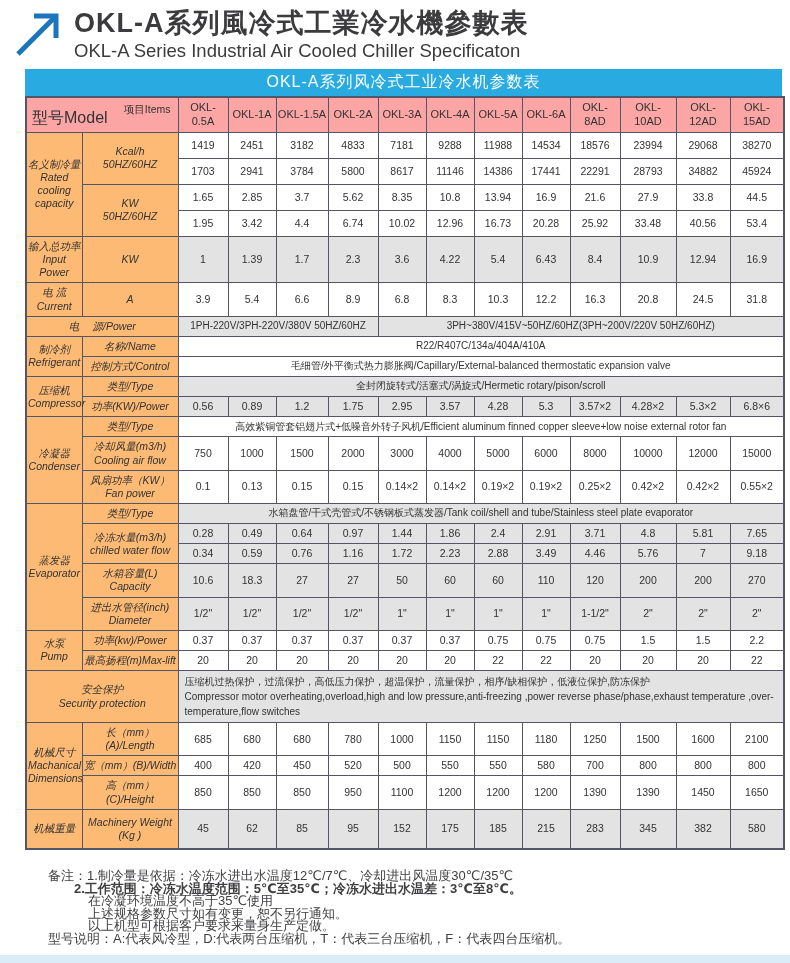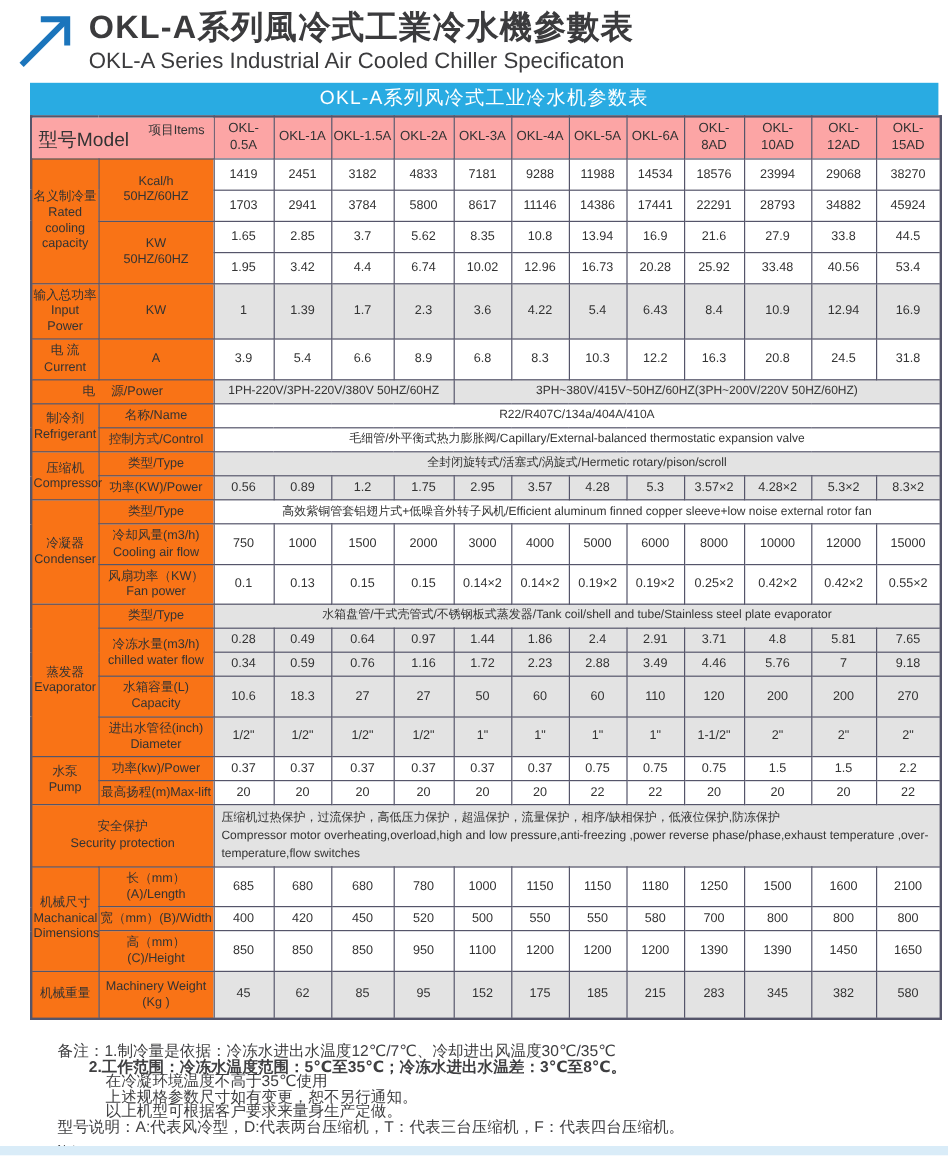--- a/index.html
+++ b/index.html
@@ -16,21 +16,21 @@
   
   .banner { width:757px; margin:7px 0 0 25px; height:27px; background:#29abe2; color:#fff;
             display:flex; align-items:center; justify-content:center; font-size:16px; letter-spacing:1px; }
 
   
   table.spec { border-collapse:collapse; table-layout:fixed; width:757px; margin-left:25px;
                border:2px solid #55556a; }
   table.spec td { border:1px solid #55556a; font-size:10.5px; text-align:center; vertical-align:middle;
                   padding:3px 1px; line-height:1.25; color:#333; background:#fff; }
   table.spec td.shade { background:#e3e3e3; }
-  table.spec td.lbl { white-space:pre-line; background:#f97316; }
+  table.spec td.lbl { white-space:pre-line; background:#fdba74;font-style:italic; }
   table.spec td.val { }
   table.spec td.spanc { font-size:10px;margin-top:20px; }
   table.spec td.left { text-align:left; padding-left:6px; white-space:pre-line; line-height:1.5; }
   table.spec tr.hdr td { font-size:11px; height:31px; background:#fca5a5; }
   table.spec tr.tall td { padding-top:6px; padding-bottom:6px; }
 
   td.corner-cell { position:relative; padding:0;
     background:linear-gradient(to bottom right, transparent 49.3%, #55556a 49.3%, #55556a 50.7%, transparent 50.7%), #e3e3e3; }
   .c-model { position:absolute; left:5px; bottom:4px; font-size:16px; }
   .c-items { position:absolute; right:7px; top:5px; font-size:10.5px; }
@@ -221,21 +221,21 @@
         <td class="val shade">0.89</td>
         <td class="val shade">1.2</td>
         <td class="val shade">1.75</td>
         <td class="val shade">2.95</td>
         <td class="val shade">3.57</td>
         <td class="val shade">4.28</td>
         <td class="val shade">5.3</td>
         <td class="val shade">3.57×2</td>
         <td class="val shade">4.28×2</td>
         <td class="val shade">5.3×2</td>
-        <td class="val shade">8.3×2</td>
+        <td class="val shade">6.8×6</td>
       </tr>
       <tr>
         <td rowspan="3" class="lbl">冷凝器
 Condenser</td>
         <td class="lbl">类型/Type</td>
         <td colspan="12" class="spanc">高效紫铜管套铝翅片式+低噪音外转子风机/Efficient aluminum finned copper sleeve+low noise external rotor fan</td>
       </tr>
       <tr>
         <td class="lbl">冷却风量(m3/h)
 Cooling air flow</td>

